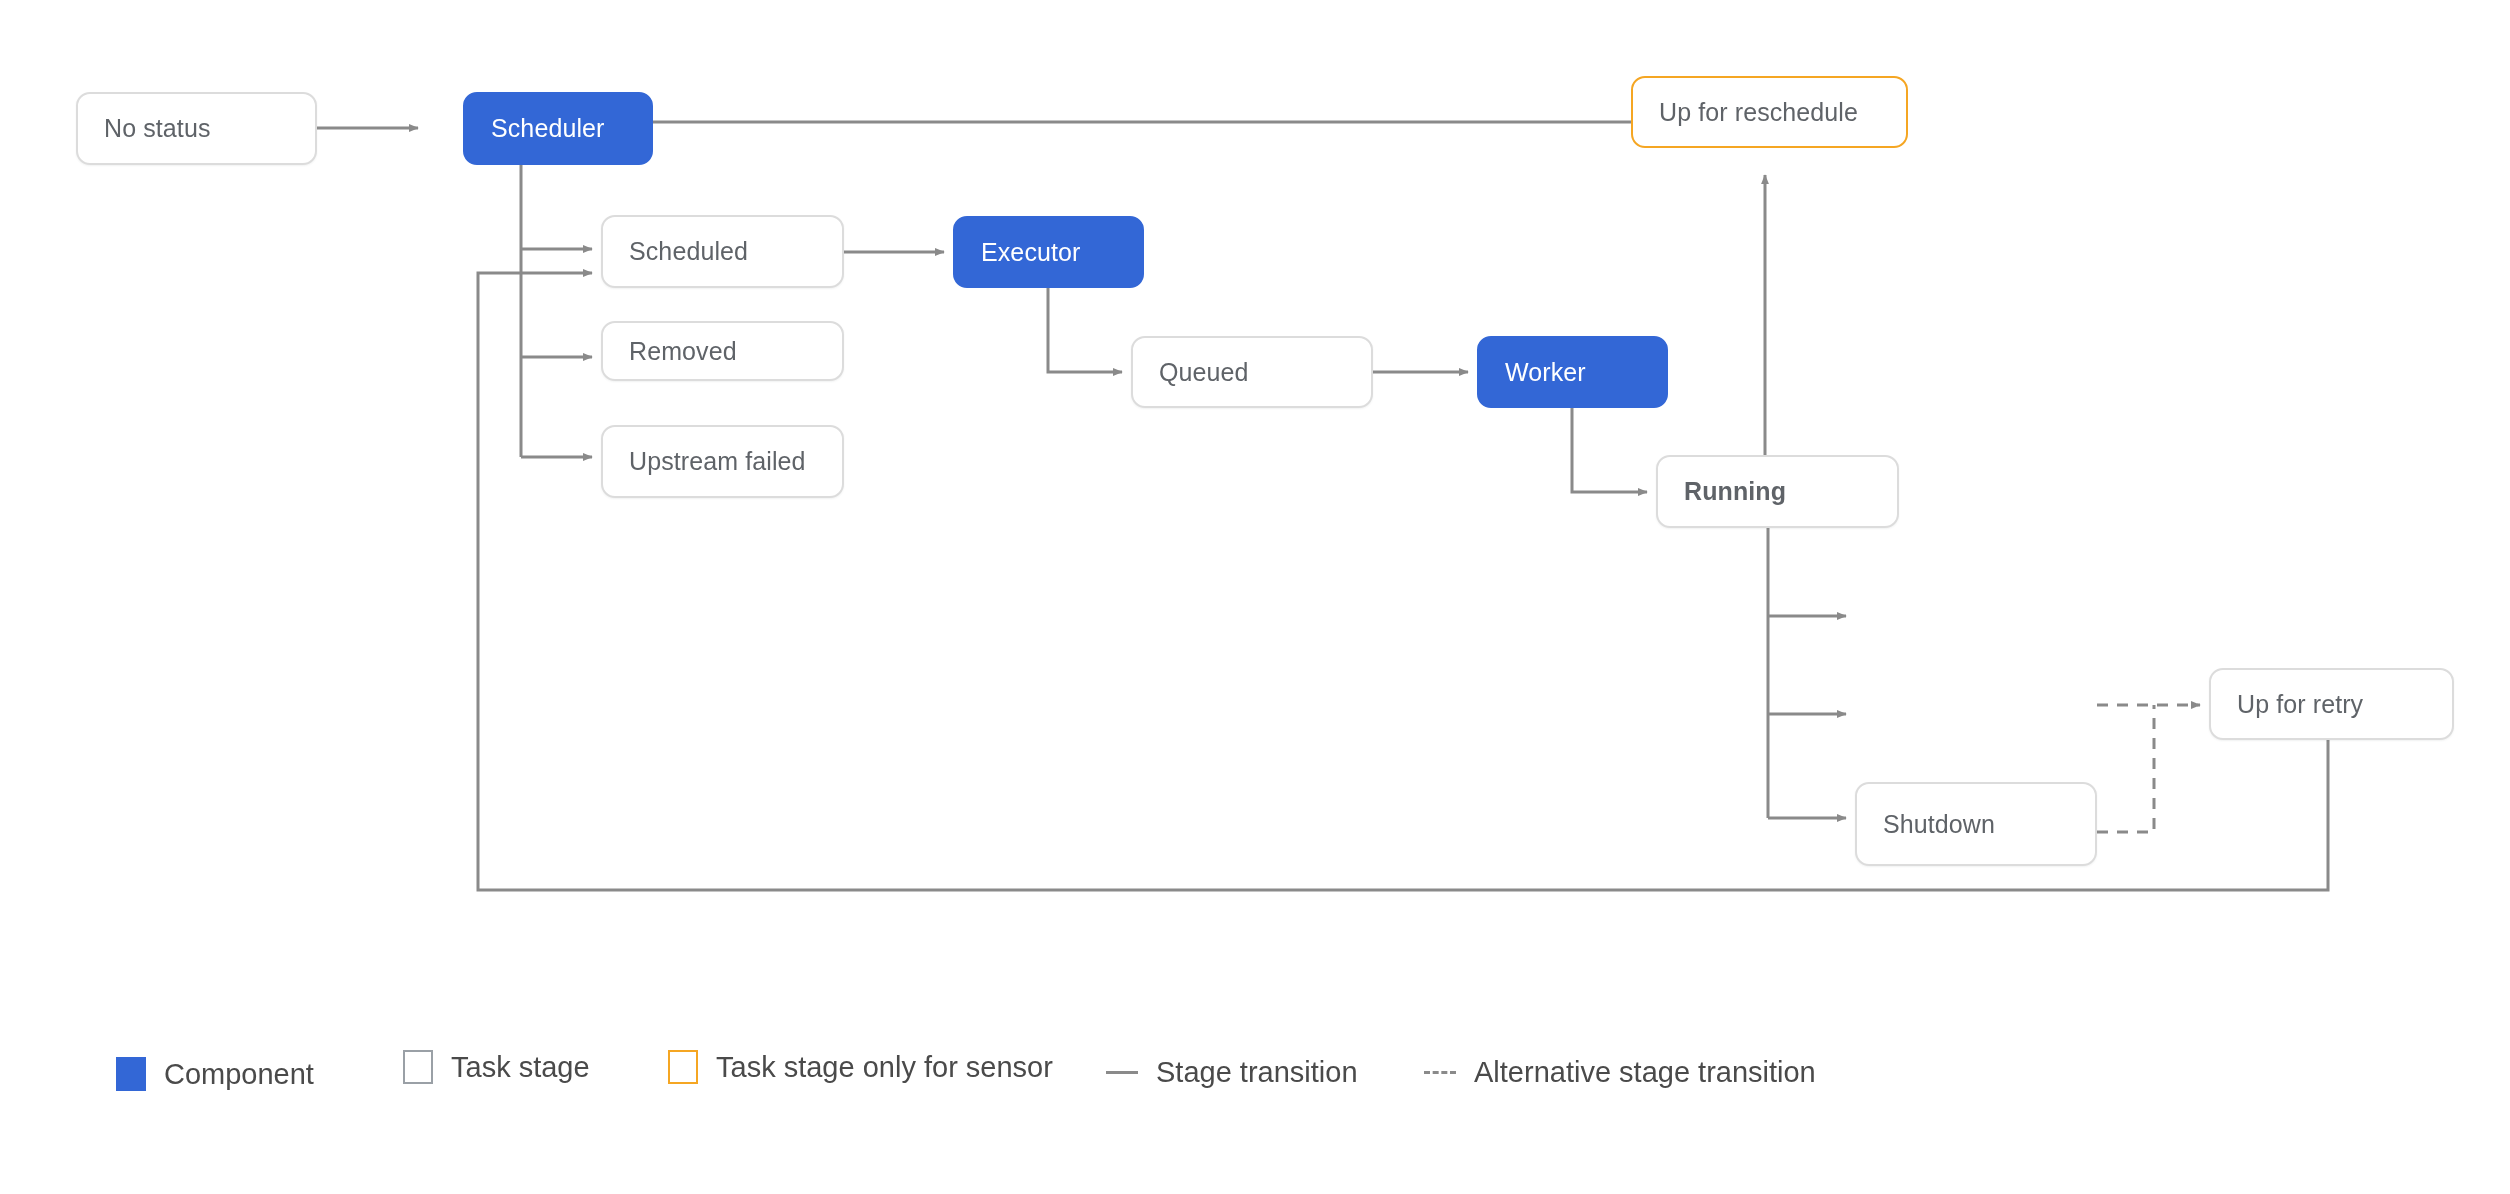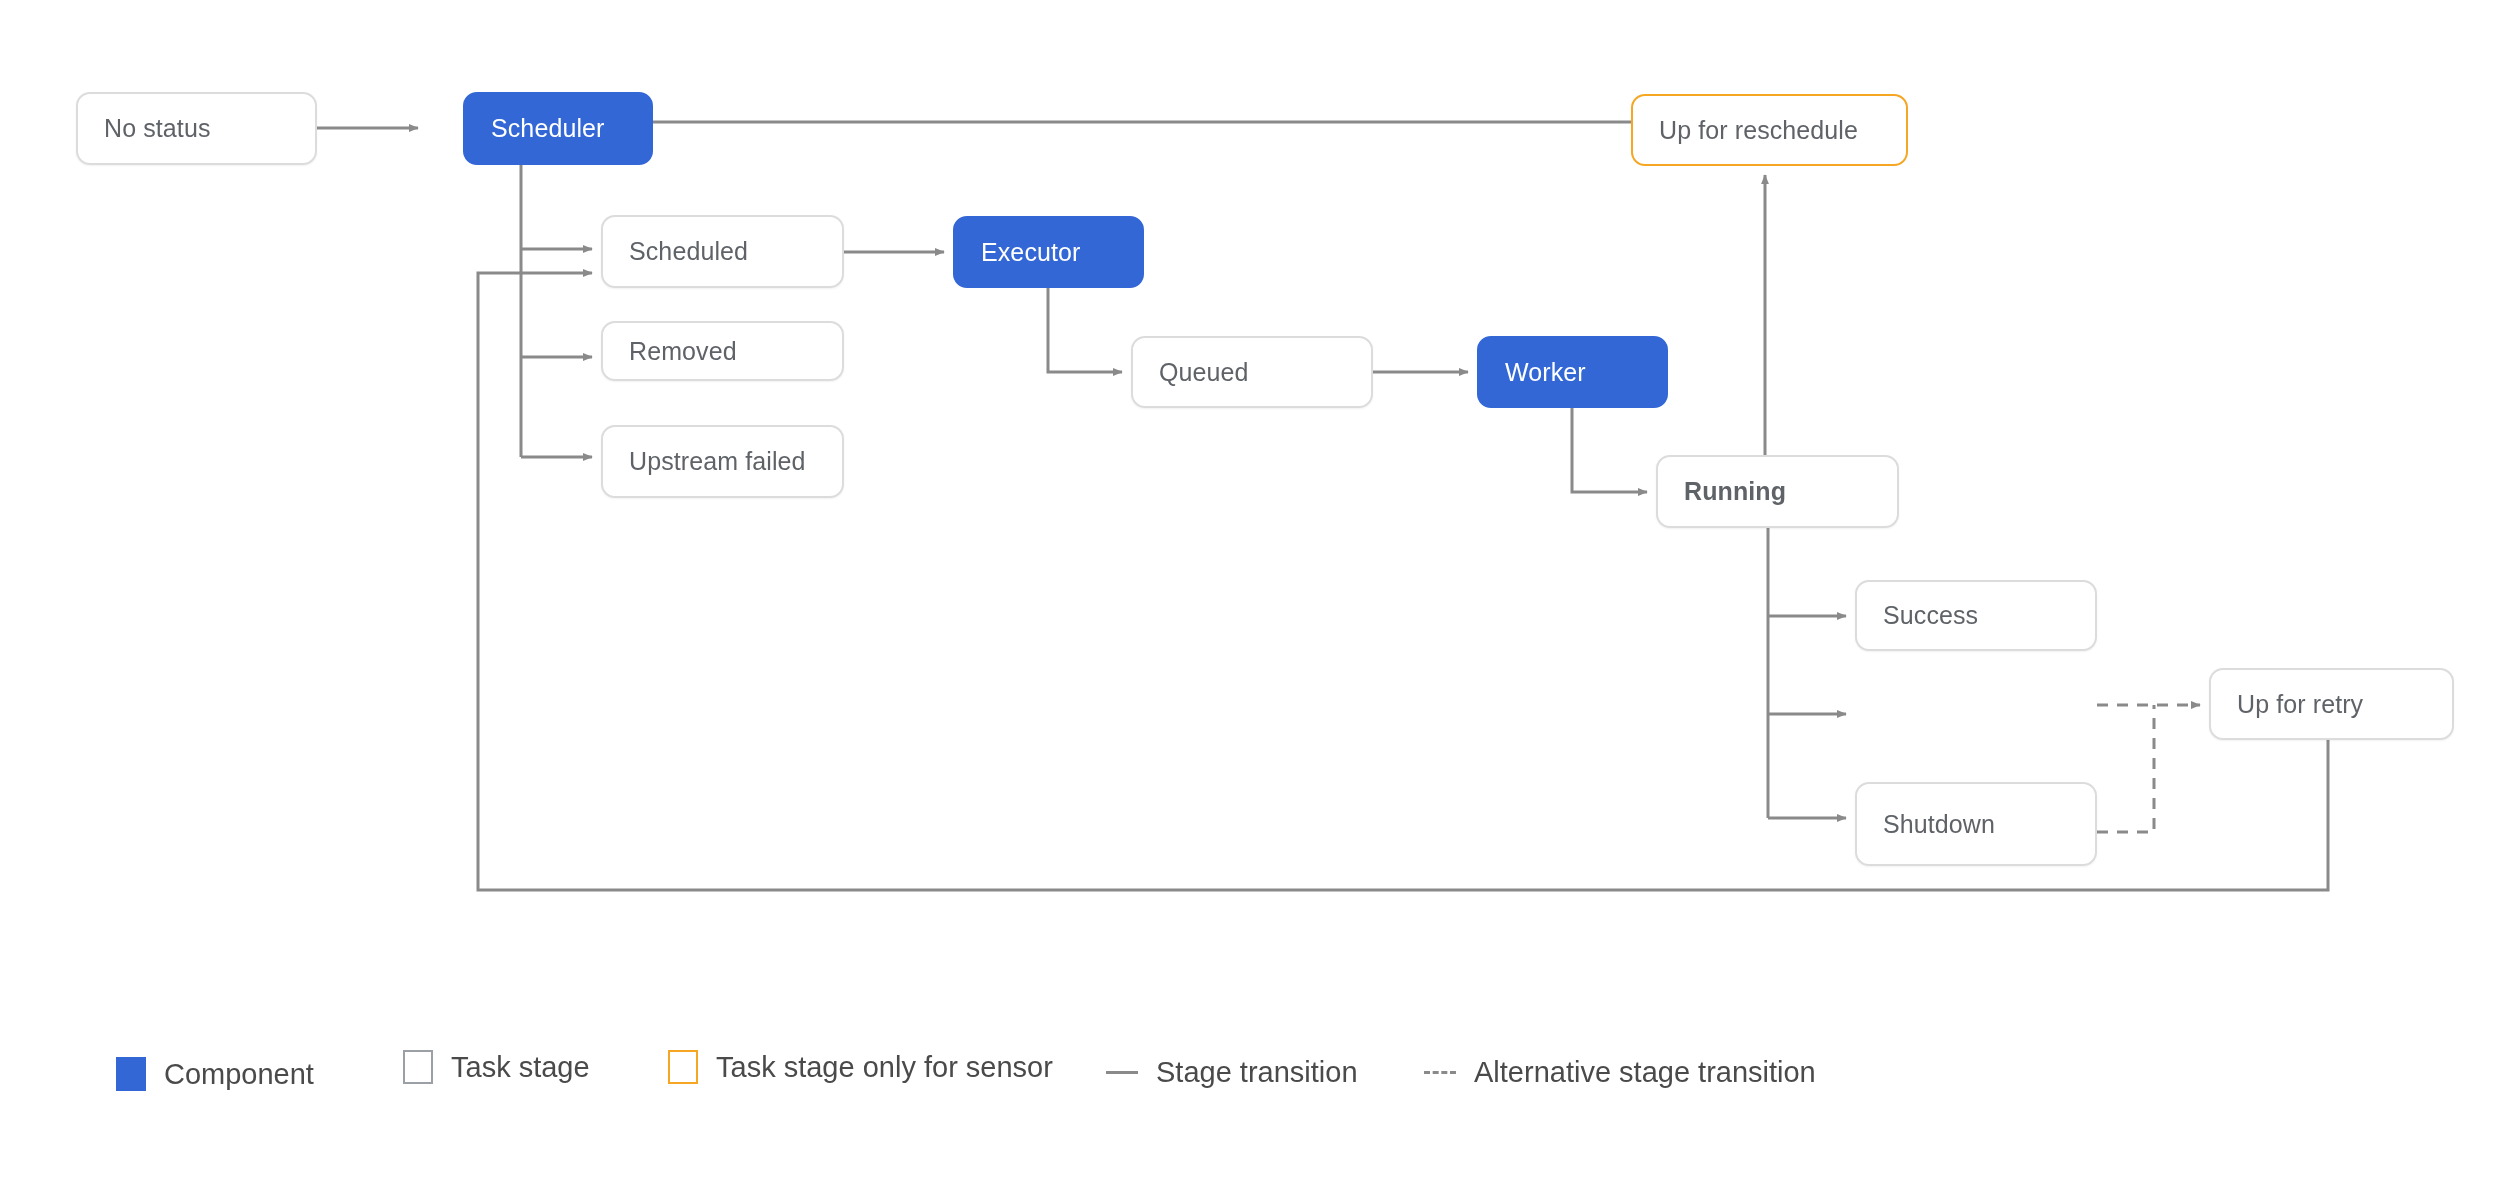--- a/index.html
+++ b/index.html
@@ -150,21 +150,21 @@
   </svg>
 
   <div class="node stage" style="left:76px;  top:92px;  width:241px; height:73px;">
       <span>No status</span>
     </div>
 
   <div class="node component" style="left:427px; top:92px;  width:190px; height:73px;margin-left:36px;">
       <span>Scheduler</span>
     </div>
 
-  <div class="node sensor" style="left:1631px;top:94px;  width:277px; height:72px;">
+  <div class="node sensor" style="left:1631px;top:76px;  width:277px; height:72px;">
       <span>Up for reschedule</span>
     </div>
 
   <div class="node stage" style="left:601px; top:215px; width:243px; height:73px;">
       <span>Scheduled</span>
     </div>
 
   <div class="node component" style="left:953px; top:216px; width:191px; height:72px;">
       <span>Executor</span>
     </div>
@@ -182,23 +182,20 @@
     </div>
 
   <div class="node stage" style="left:601px; top:425px; width:243px; height:73px;">
       <span>Upstream failed</span>
     </div>
 
   <div class="node stage" style="left:1656px;top:455px; width:243px; height:73px;font-weight:bold;">
       <span>Running</span>
     </div>
 
-  <div class="node stage" style="left:1855px;top:580px; width:242px; height:71px;">
-      <span>Success</span>
-    </div>
 
 
   <div class="node stage" style="left:2209px;top:668px; width:245px; height:72px;">
       <span>Up for retry</span>
     </div>
 
   <div class="node stage" style="left:1855px;top:782px; width:242px; height:84px;">
       <span>Shutdown</span>
     </div>
 

